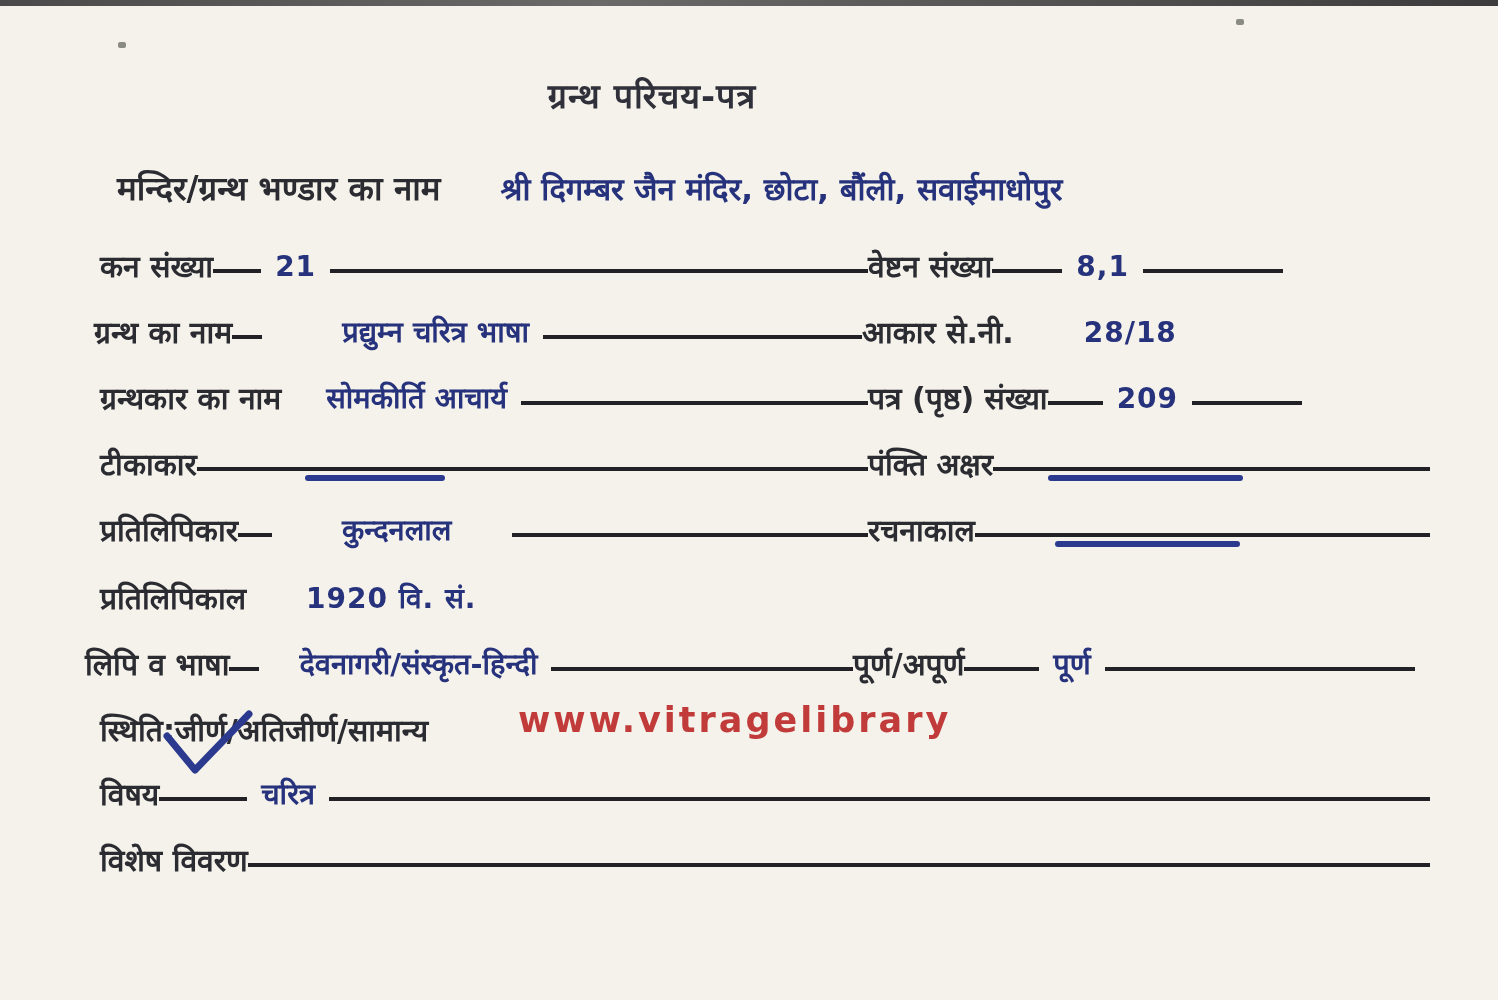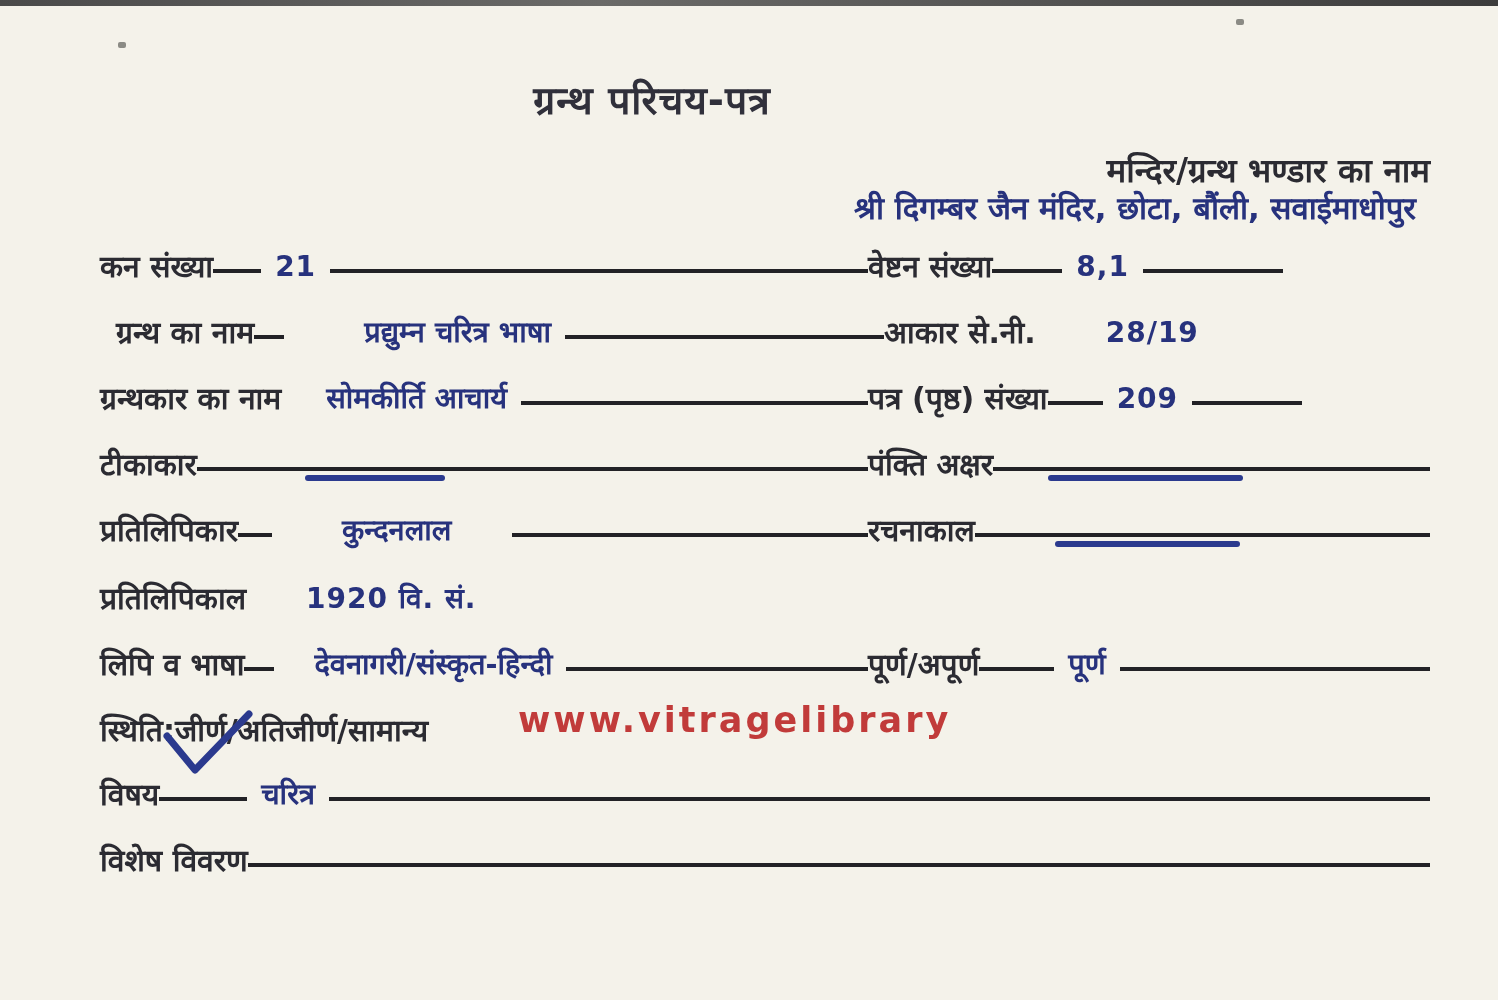--- a/index.html
+++ b/index.html
@@ -17,21 +17,21 @@
   }
   .corner-speck{position:absolute;width:8px;height:6px;background:#8b8b85;border-radius:2px;}
   .watermark{
     position:absolute;left:518px;top:700px;
     font-size:35px;letter-spacing:3px;font-weight:700;
     color:#b91c1c;opacity:.85;z-index:0;white-space:nowrap;
   }
   .title{
     position:absolute;top:72px;left:0;width:1304px;
     text-align:center;margin:0;
-    font-size:39px;font-weight:700;color:#30303b;
+    font-size:34px;font-weight:700;color:#30303b;
     letter-spacing:1px;z-index:2;
   }
   .row{
     position:absolute;display:flex;height:56px;z-index:1;
   }
   .half{display:flex;}
   .lbl{
     align-self:flex-end;font-size:30px;font-weight:700;
     color:#2b2b32;white-space:nowrap;line-height:1.15;
   }
@@ -60,50 +60,50 @@
 <body>
 
 <div class="top-edge"></div>
 <div class="corner-speck" style="left:118px;top:42px;"></div>
 <div class="corner-speck" style="left:1236px;top:19px;"></div>
 
 <div class="watermark">www.vitragelibrary</div>
 
 <h1 class="title">ग्रन्थ परिचय-पत्र</h1>
 
-<div class="row" style="left:100px;top:152px;width:1330px;flex-direction:column;">
+<div class="row" style="left:117px;top:152px;width:1330px;">
   <span class="lbl hdr-lbl">मन्दिर/ग्रन्थ भण्डार का नाम</span>
   <span class="val hdr-val" style="padding-left:60px;">श्री दिगम्बर जैन मंदिर, छोटा, बौंली, सवाईमाधोपुर</span>
 </div>
 
 <div class="row" style="left:100px;top:228px;width:1330px;">
   <div class="half" style="width:768px;">
     <span class="lbl">कन संख्या</span>
     <span class="ln seg" style="width:48px;"></span>
     <span class="val num">21</span>
     <span class="ln"></span>
   </div>
   <div class="half" style="flex:1;">
     <span class="lbl">वेष्टन संख्या</span>
     <span class="ln seg" style="width:70px;"></span>
     <span class="val num">8,1</span>
     <span class="ln" style="max-width:140px;"></span>
   </div>
 </div>
 
-<div class="row" style="left:116px;top:294px;width:1330px;">
+<div class="row" style="left:94px;top:294px;width:1330px;">
   <div class="half" style="width:768px;">
     <span class="lbl">ग्रन्थ का नाम</span>
     <span class="ln seg" style="width:30px;"></span>
     <span class="val" style="padding-left:80px;">प्रद्युम्न चरित्र भाषा</span>
     <span class="ln"></span>
   </div>
   <div class="half" style="flex:1;">
     <span class="lbl">आकार से.नी.</span>
-    <span class="val num" style="padding-left:70px;">28/19</span>
+    <span class="val num" style="padding-left:70px;">28/18</span>
   </div>
 </div>
 
 <div class="row" style="left:100px;top:360px;width:1330px;">
   <div class="half" style="width:768px;">
     <span class="lbl">ग्रन्थकार का नाम</span>
     <span class="val" style="padding-left:45px;">सोमकीर्ति आचार्य</span>
     <span class="ln"></span>
   </div>
   <div class="half" style="flex:1;">
@@ -144,21 +144,21 @@
   </div>
 </div>
 
 <div class="row" style="left:100px;top:560px;width:1330px;">
   <div class="half" style="flex:1;">
     <span class="lbl">प्रतिलिपिकाल</span>
     <span class="val num" style="padding-left:60px;">1920 वि. सं.</span>
   </div>
 </div>
 
-<div class="row" style="left:100px;top:626px;width:1330px;text-align:right;">
+<div class="row" style="left:85px;top:626px;width:1330px;text-align:right;">
   <div class="half" style="width:768px;">
     <span class="lbl">लिपि व भाषा</span>
     <span class="ln seg" style="width:30px;"></span>
     <span class="val" style="padding-left:40px;">देवनागरी/संस्कृत-हिन्दी</span>
     <span class="ln"></span>
   </div>
   <div class="half" style="flex:1;">
     <span class="lbl">पूर्ण/अपूर्ण</span>
     <span class="ln seg" style="width:75px;"></span>
     <span class="val">पूर्ण</span>

